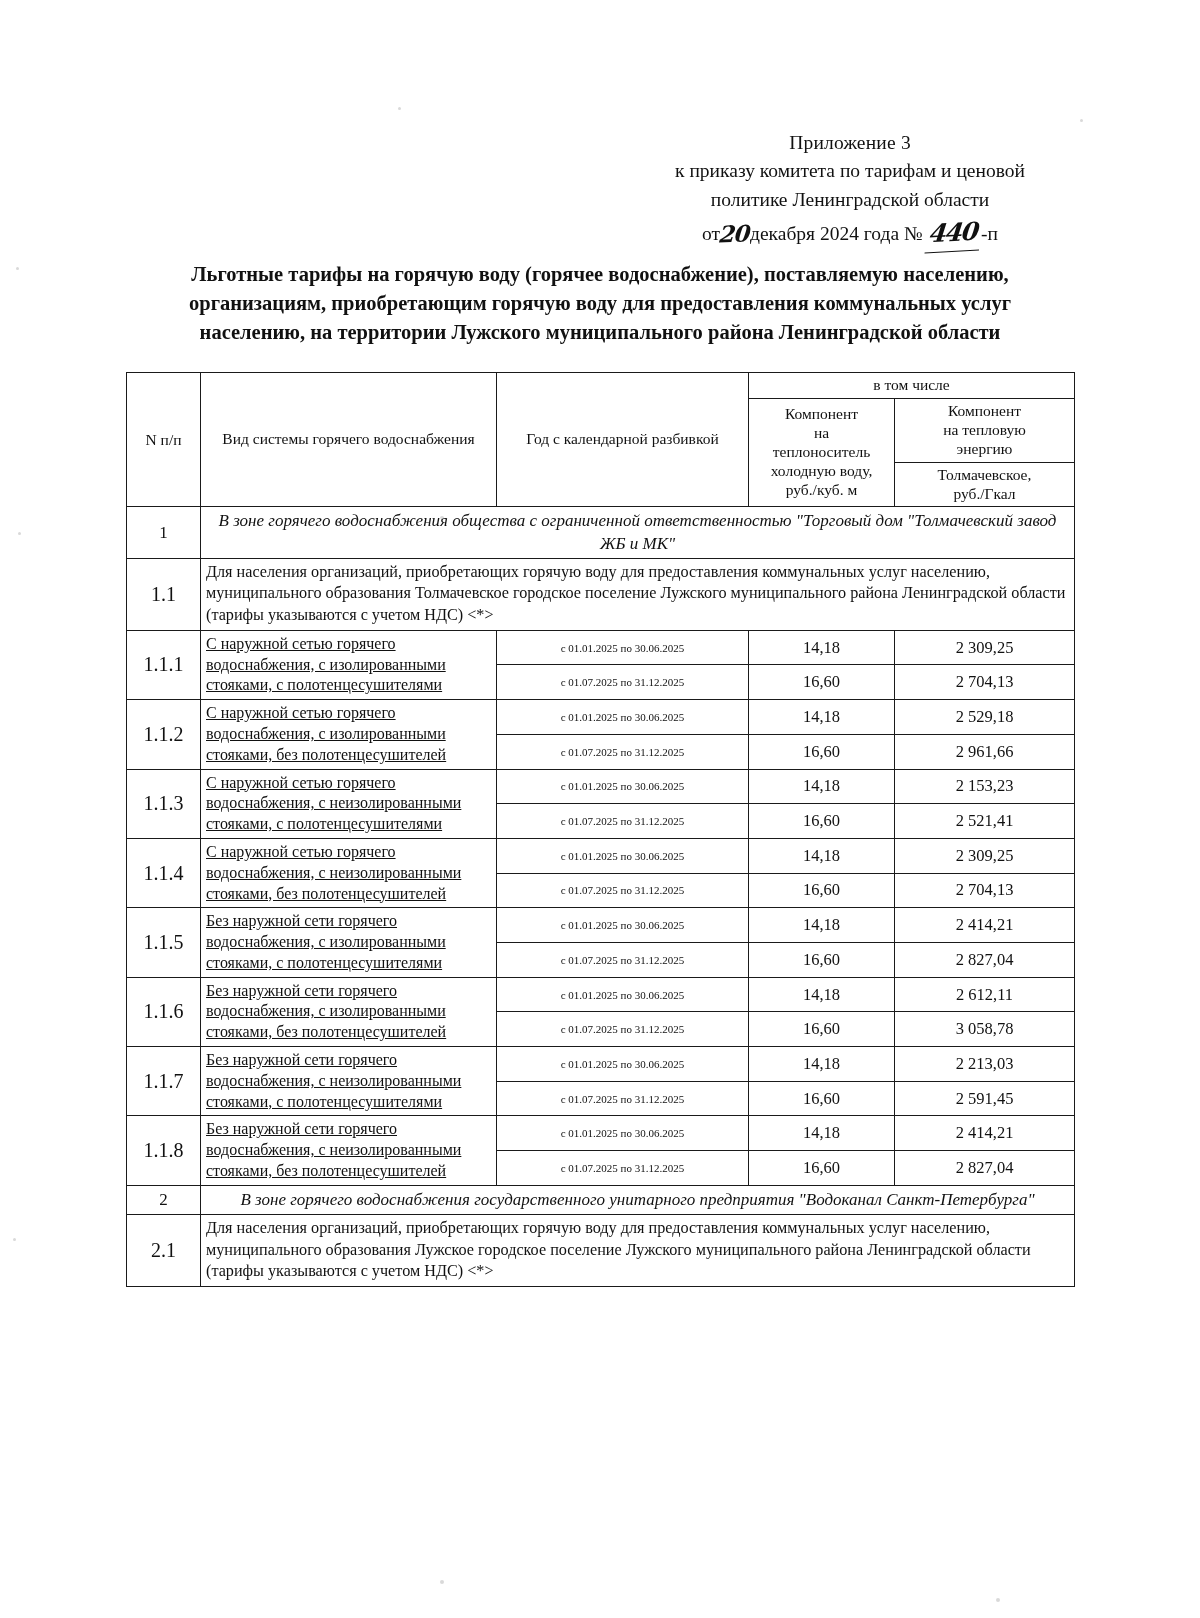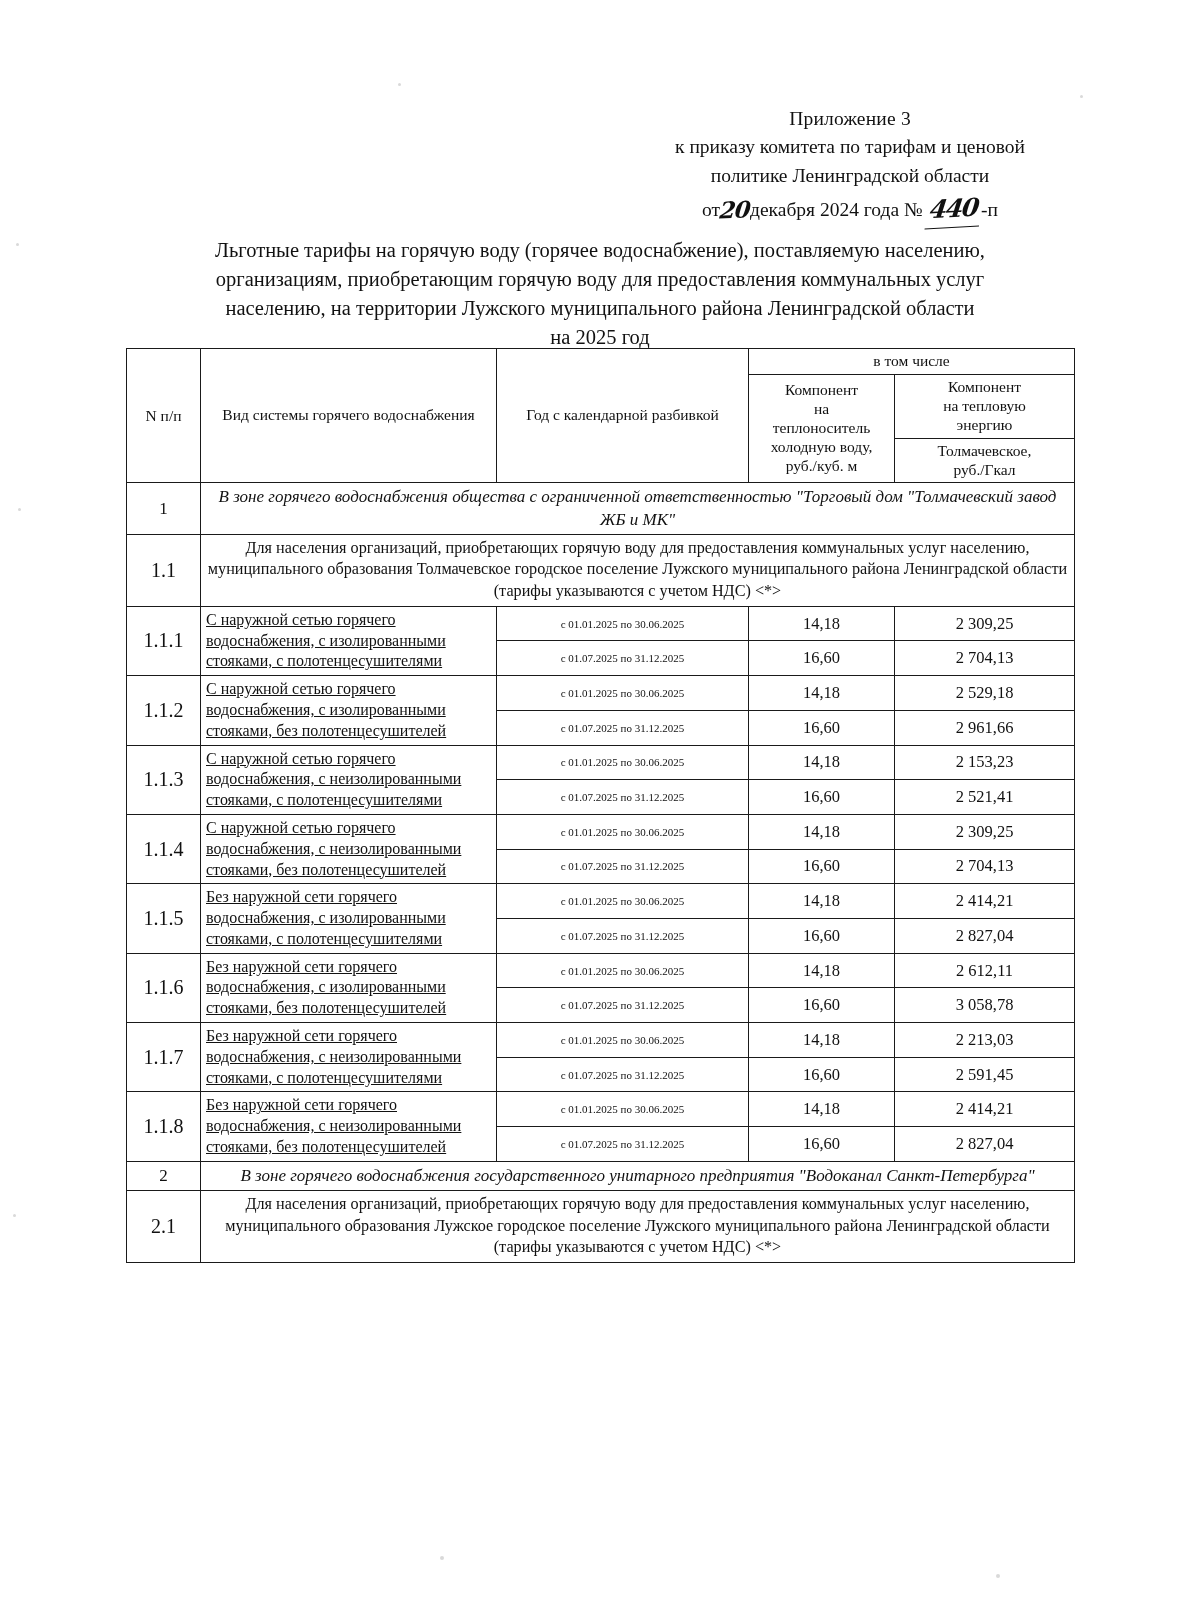--- a/index.html
+++ b/index.html
@@ -14,20 +14,21 @@
     color: #111111;
     position: relative;
     overflow: hidden;
   }
 
   .page {
     position: relative;
     width: 1200px;
     height: 1498px;
     box-sizing: border-box;
+    margin-top: 24px;
   }
 
   
   .doc-header {
     position: absolute;
     top: 105px;
     left: 600px;
     width: 500px;
     text-align: center;
     font-size: 19.5px;
@@ -68,21 +69,21 @@
     top: 1px;
   }
 
   
   .doc-title {
     position: absolute;
     top: 236px;
     left: 108px;
     width: 984px;
     text-align: center;
-    font-weight: normal;
+    font-weight: bold;
     font-size: 20.5px;
     line-height: 1.42;
   }
 
   
   .tbl-wrap {
     position: absolute;
     top: 348px;
     left: 126px;
     width: 948px;
@@ -122,21 +123,21 @@
   }
   .sec-title {
     text-align: center;
     font-weight: bold;
     font-size: 17px;
     line-height: 1.3;
     padding: 6px 18px;
     font-style: italic;
   }
   .sub-title {
-    text-align: center;
+    text-align: left;
     font-size: 16.2px;
     line-height: 1.34;
     padding: 7px 12px;
   }
   .type-cell {
     text-align: left;
     font-size: 16px;
     line-height: 1.3;
     padding: 4px 6px 4px 8px;
     text-decoration: underline;
@@ -174,21 +175,20 @@
         <span>от</span><span class="hand">20</span><span>декабря 2024 года №</span>
         <span class="hand-num">440</span><span>-п</span>
       </span>
     </div>
   </div>
 
   <div class="doc-title">
     <div>Льготные тарифы на горячую воду (горячее водоснабжение), поставляемую населению,</div>
     <div>организациям, приобретающим горячую воду для предоставления коммунальных услуг</div>
     <div>населению, на территории Лужского муниципального района Ленинградской области</div>
-    <div>на 2025 год</div>
   </div>
 
   <div class="tbl-wrap">
     <table class="tariffs">
       <colgroup>
         <col class="c-num">
           <col class="c-type">
           <col class="c-year">
           <col class="c-cold">
           <col class="c-heat">

